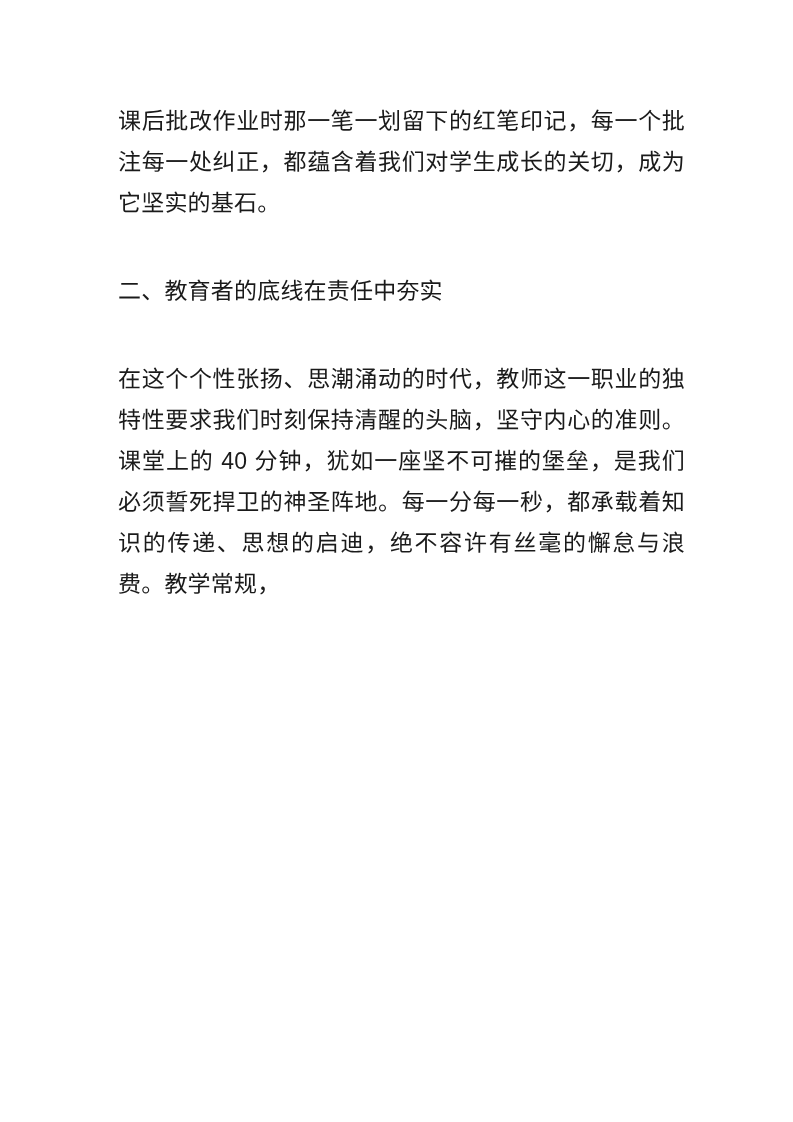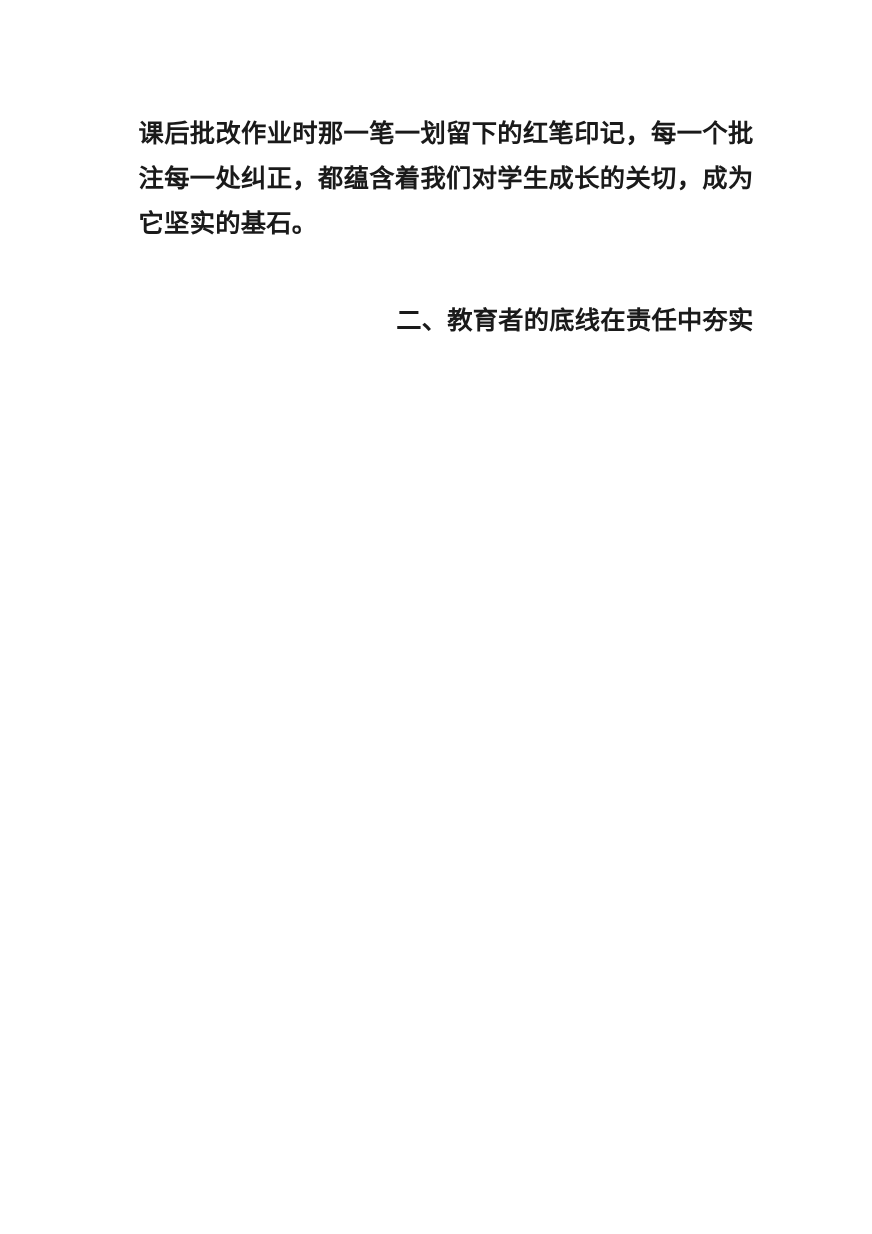--- a/index.html
+++ b/index.html
@@ -18,30 +18,30 @@
     overflow: hidden;
     font-family: "Liberation Sans", "DejaVu Sans", sans-serif;
     color: #1a1a1a;
   }
   .para {
     font-size: 23px;
     line-height: 41px;
     text-align: justify;
     text-justify: inter-ideograph;
     letter-spacing: 0.2px;
-    margin: 0 0 47px 8px;
+    margin: 0 0 47px 0;
     word-break: break-all;
-    font-weight: bold;
   }
   .para.heading {
-    text-align: right;
+    text-align: left;
   }
 </style>
 </head>
 <body>
 
 <div class="page">
   <p class="para">课后批改作业时那一笔一划留下的红笔印记，每一个批注每一处纠正，都蕴含着我们对学生成长的关切，成为它坚实的基石。</p>
 
 
   <p class="para heading">二、教育者的底线在责任中夯实</p>
 
+  <p class="para">在这个个性张扬、思潮涌动的时代，教师这一职业的独特性要求我们时刻保持清醒的头脑，坚守内心的准则。课堂上的 40 分钟，犹如一座坚不可摧的堡垒，是我们必须誓死捍卫的神圣阵地。每一分每一秒，都承载着知识的传递、思想的启迪，绝不容许有丝毫的懈怠与浪费。教学常规，</p>
 </div>
 
 </body></html>

